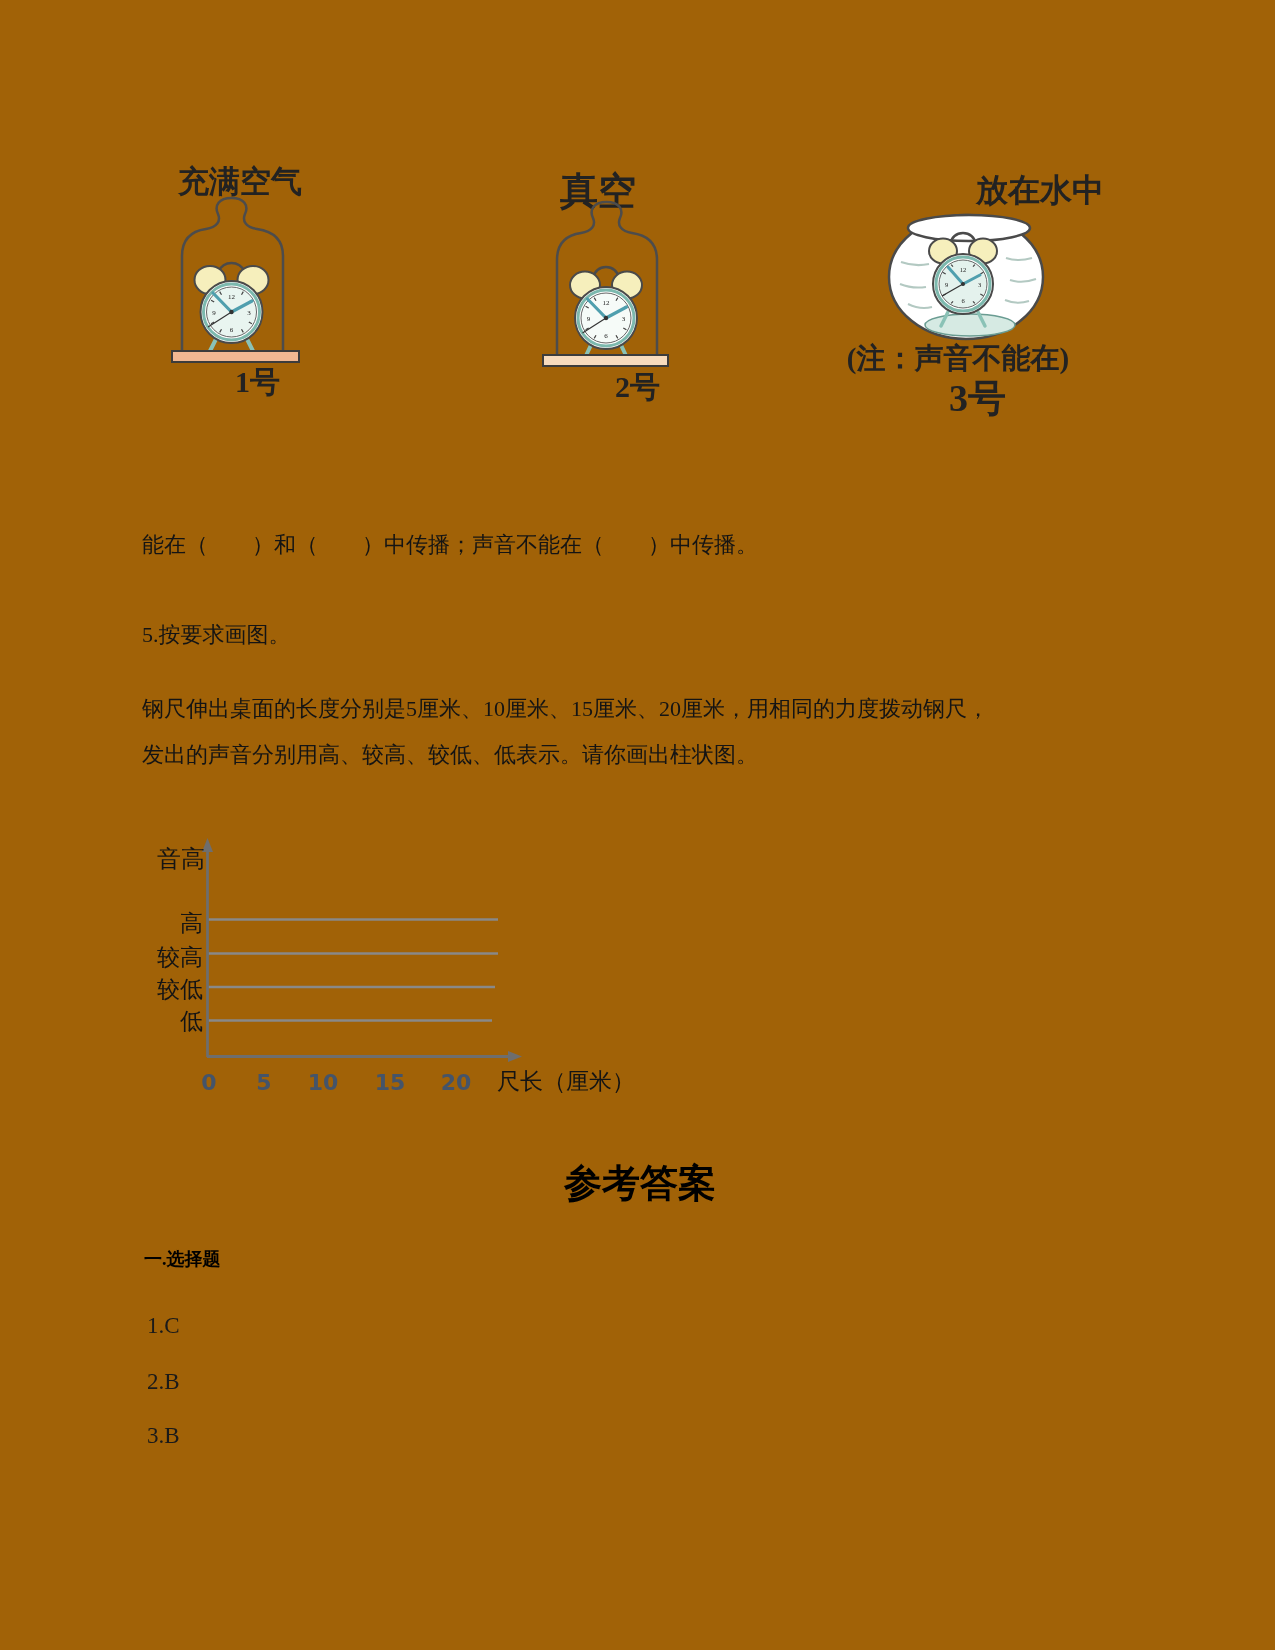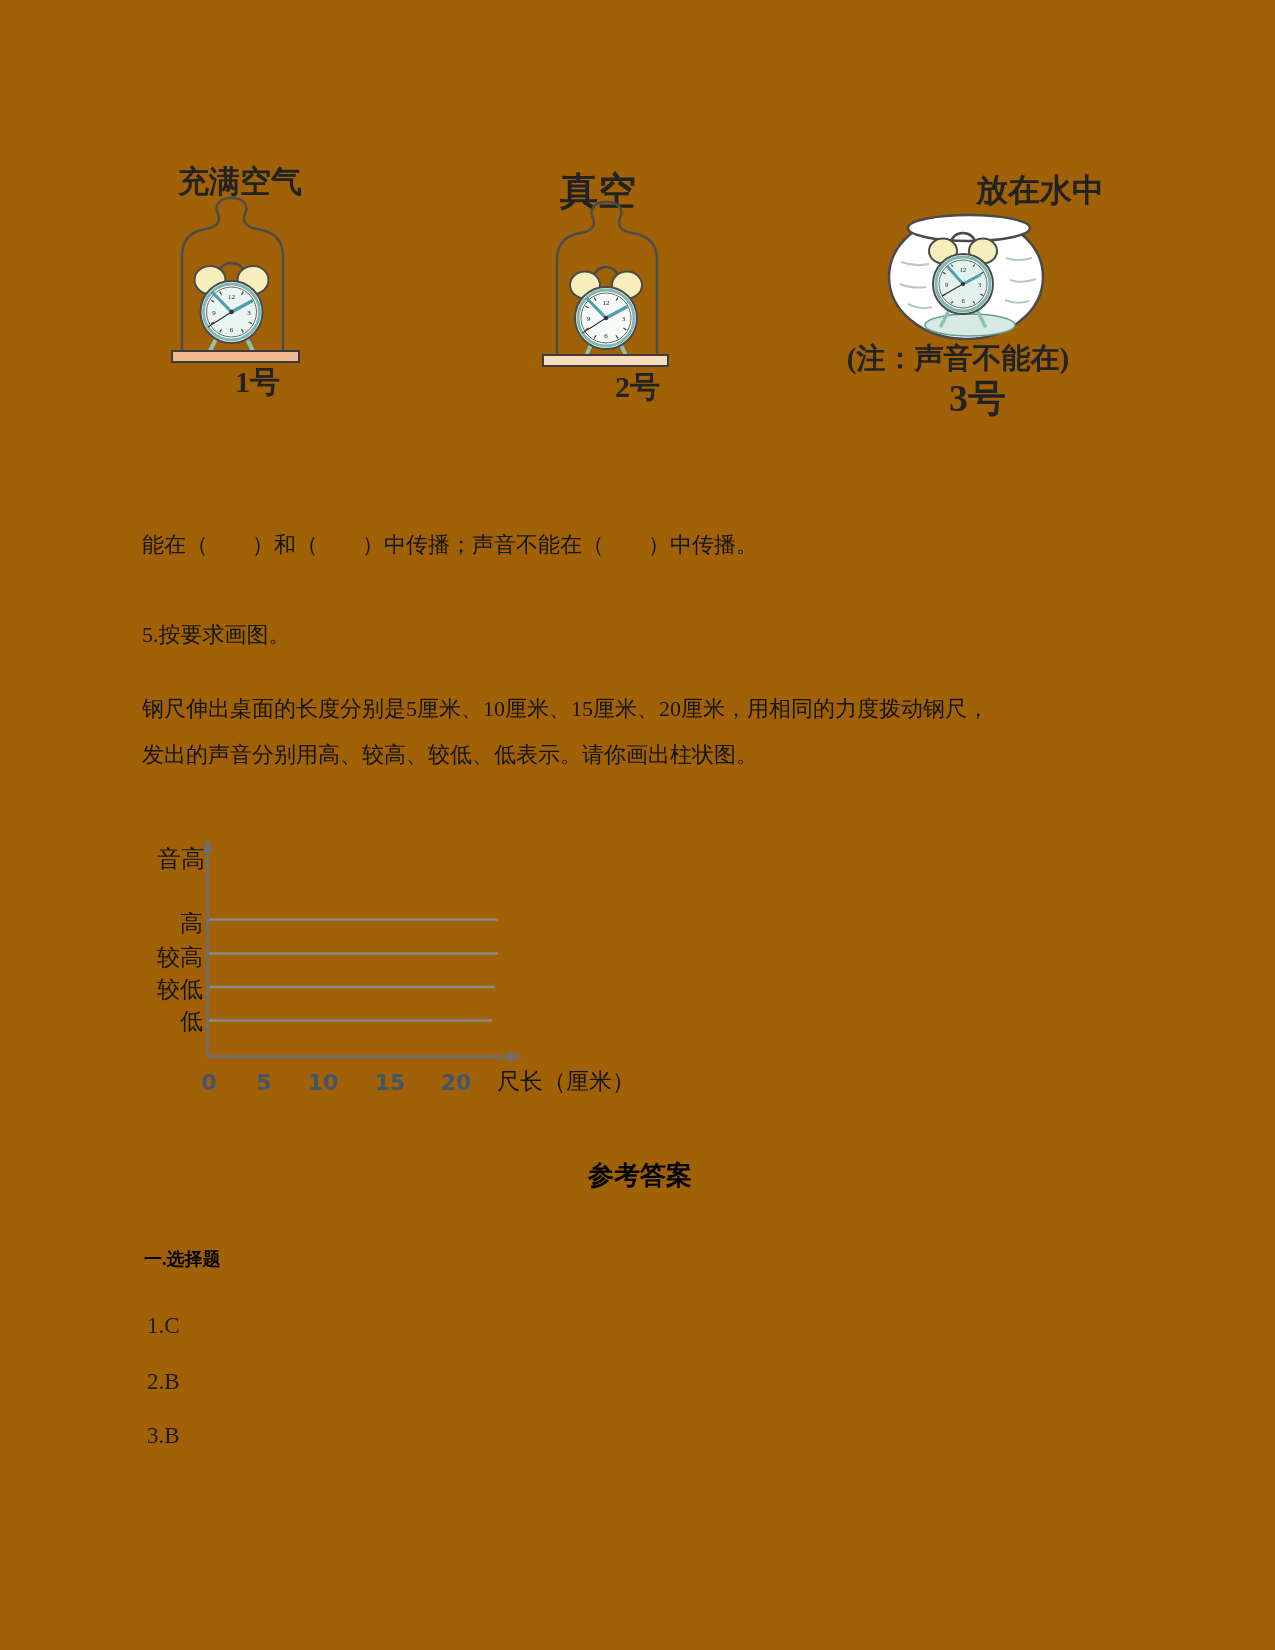--- a/index.html
+++ b/index.html
@@ -9,21 +9,21 @@
     background:#a16207;
     font-family:"Liberation Serif","DejaVu Serif",serif;
     color:#1a1a1a;
     overflow:hidden;
   }
   .t{position:absolute;white-space:nowrap;font-size:22px;line-height:27px;color:#141414;}
   .fig-title{position:absolute;font-weight:700;text-align:center;white-space:nowrap;color:#222;}
   .fig-caption{position:absolute;font-weight:700;text-align:right;white-space:nowrap;color:#222;}
   .answers-heading{
     position:absolute;left:143px;top:1158px;width:994px;
-    text-align:center;font-size:26px;font-weight:700;color:#000;
+    text-align:center;font-size:38px;font-weight:700;color:#000;
   }
   .section-title{position:absolute;left:144px;top:1247px;font-size:18px;font-weight:700;white-space:nowrap;color:#000;}
   .answer-item{position:absolute;left:147px;font-size:23px;white-space:nowrap;color:#1a1a1a;}
   svg{position:absolute;overflow:visible;}
   svg text{font-family:"Liberation Serif","DejaVu Serif",serif;}
   .clock-num{font-size:7px;fill:#222;}
   .x-num{font-family:"DejaVu Sans","Liberation Sans",sans-serif;font-weight:700;font-size:22px;fill:#44546a;}
   .axis-label{font-family:"DejaVu Sans","Liberation Sans",sans-serif;font-size:23px;fill:#141414;}
   .y-tick{font-size:23px;fill:#141414;}
 </style>

